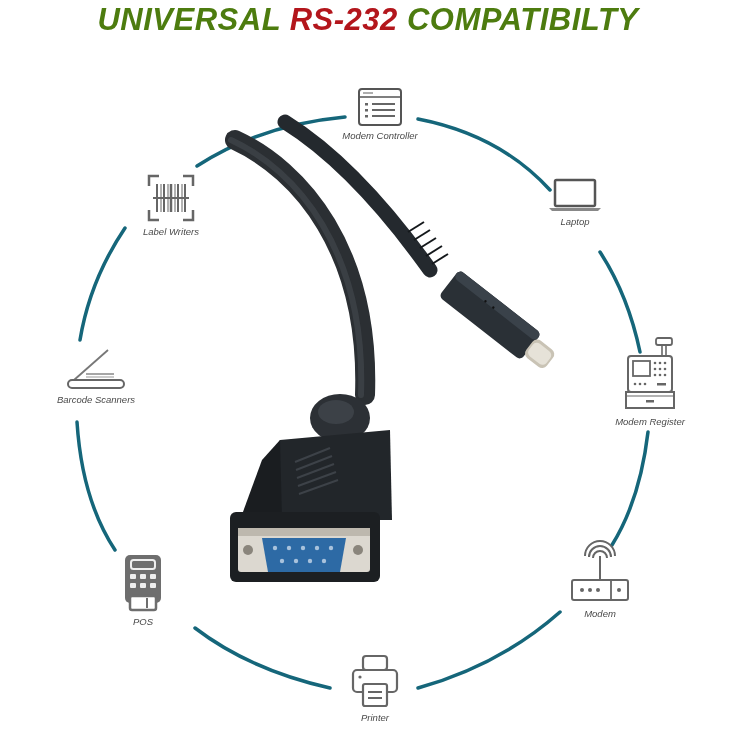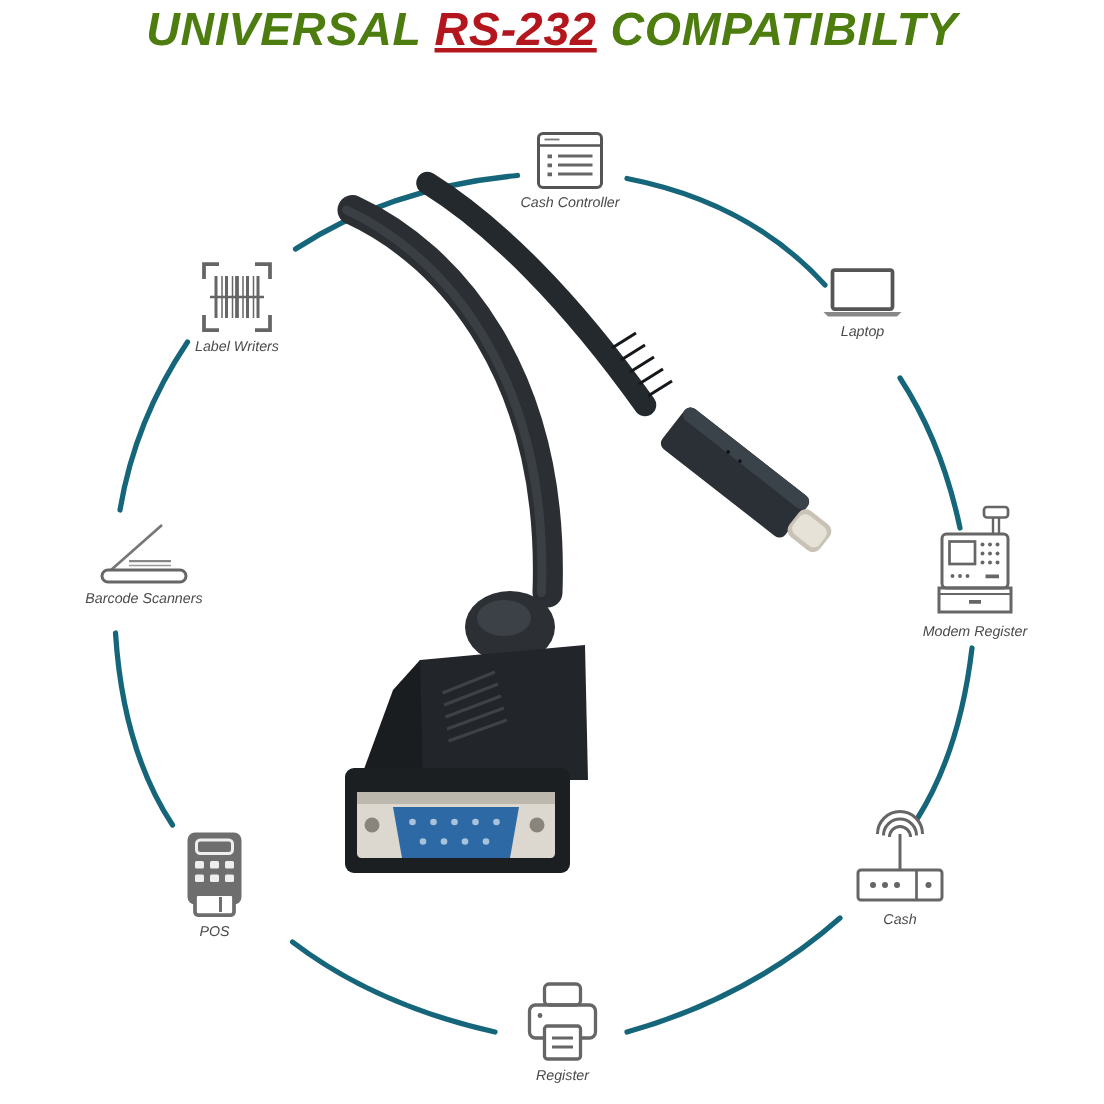--- a/index.html
+++ b/index.html
@@ -1,19 +1,19 @@
 <!DOCTYPE html>
 <html><head>
 <meta charset="utf-8">
 <style>
   html, body { margin:0; padding:0; background:#ffffff; }
   body { width:736px; height:736px; position:relative; overflow:hidden; font-family:"Liberation Sans", sans-serif; }
   .title { position:absolute; top:2px; left:0; width:736px; text-align:center; font-size:31px; font-weight:bold; font-style:italic; letter-spacing:0.5px; white-space:nowrap; }
   .title .blue { color:#4d7c0f; }
-  .title .red { color:#b3161c;text-decoration:underline; }
+  .title .red { color:#b3161c; }
   svg.main { position:absolute; left:0; top:0; }
   .node { position:absolute; text-align:center; }
   .node .label { display:block; font-size:9.5px; font-style:italic; color:#4a4a4a; white-space:nowrap; margin-top:2px; font-family:"Liberation Sans", sans-serif; }
   .node svg { display:block; margin:0 auto; }
 </style>
 </head>
 <body>
 
 <div class="title">
   <span class="blue">UNIVERSAL</span>
@@ -117,21 +117,21 @@
         <rect x="9" y="17" width="3" height="2.5"></rect>
         <rect x="9" y="23" width="3" height="2.5"></rect>
         <rect x="9" y="29" width="3" height="2.5"></rect>
       </g>
     <g stroke="#666" stroke-width="2">
         <line x1="16" y1="18" x2="39" y2="18"></line>
         <line x1="16" y1="24" x2="39" y2="24"></line>
         <line x1="16" y1="30" x2="39" y2="30"></line>
       </g>
   </svg>
-  <span class="label">Cash Controller</span>
+  <span class="label">Modem Controller</span>
 </div>
 
 <div class="node" style="left:530px; top:176px; width:90px;">
   <svg width="56" height="38" viewBox="0 0 56 38">
     <rect x="8" y="4" width="40" height="26" rx="1.5" fill="none" stroke="#555" stroke-width="2.5"></rect>
     <path d="M2,32 L54,32 L51,35 L5,35 Z" fill="#888"></path>
   </svg>
   <span class="label">Laptop</span>
 </div>
 
@@ -174,33 +174,33 @@
     <line x1="33" y1="26" x2="33" y2="50" stroke="#666" stroke-width="2"></line>
     <rect x="5" y="50" width="56" height="20" rx="2" fill="none" stroke="#666" stroke-width="2"></rect>
     <line x1="44" y1="50" x2="44" y2="70" stroke="#666" stroke-width="1.8"></line>
     <g fill="#666">
         <circle cx="15" cy="60" r="2"></circle>
         <circle cx="23" cy="60" r="2"></circle>
         <circle cx="31" cy="60" r="2"></circle>
         <circle cx="52" cy="60" r="2"></circle>
       </g>
   </svg>
-  <span class="label">Cash</span>
+  <span class="label">Modem</span>
 </div>
 
 <div class="node" style="left:325px; top:652px; width:100px;">
   <svg width="52" height="58" viewBox="0 0 52 58">
     <rect x="14" y="4" width="24" height="14" rx="3" fill="none" stroke="#666" stroke-width="2.2"></rect>
     <rect x="4" y="18" width="44" height="22" rx="4" fill="none" stroke="#666" stroke-width="2.2"></rect>
     <circle cx="11" cy="25" r="1.6" fill="#666"></circle>
     <rect x="14" y="32" width="24" height="22" rx="2" fill="#fff" stroke="#666" stroke-width="2.2"></rect>
     <line x1="19" y1="40" x2="33" y2="40" stroke="#666" stroke-width="2"></line>
     <line x1="19" y1="46" x2="33" y2="46" stroke="#666" stroke-width="2"></line>
   </svg>
-  <span class="label">Register</span>
+  <span class="label">Printer</span>
 </div>
 
 <div class="node" style="left:105px; top:552px; width:76px;text-align:center;">
   <svg width="46" height="62" viewBox="0 0 46 62">
     <rect x="5" y="3" width="36" height="48" rx="5" fill="#6e6e6e"></rect>
     <rect x="11" y="8" width="24" height="9" rx="2.5" fill="none" stroke="#eee" stroke-width="2"></rect>
     <g fill="#eee">
       <rect x="10" y="22" width="6" height="5" rx="1"></rect>
         <rect x="20" y="22" width="6" height="5" rx="1"></rect>
         <rect x="30" y="22" width="6" height="5" rx="1"></rect>
@@ -217,21 +217,21 @@
 <div class="node" style="left:41px; top:346px; width:110px;">
   <svg width="64" height="46" viewBox="0 0 64 46">
     <line x1="10" y1="34" x2="44" y2="4" stroke="#777" stroke-width="1.8"></line>
     <line x1="22" y1="28" x2="50" y2="28" stroke="#888" stroke-width="1.5"></line>
     <line x1="22" y1="31" x2="50" y2="31" stroke="#999" stroke-width="1"></line>
     <path d="M8,34 L56,34 A4,4 0 0 1 56,42 L8,42 A4,4 0 0 1 8,34 Z" fill="none" stroke="#666" stroke-width="2"></path>
   </svg>
   <span class="label">Barcode Scanners</span>
 </div>
 
-<div class="node" style="left:108px; top:172px; width:100px;">
+<div class="node" style="left:121px; top:172px; width:100px;">
   <svg width="52" height="52" viewBox="0 0 52 52">
     <g fill="none" stroke="#666" stroke-width="2.5">
       <path d="M4,14 L4,4 L14,4"></path>
         <path d="M38,4 L48,4 L48,14"></path>
       <path d="M4,38 L4,48 L14,48"></path>
         <path d="M38,48 L48,48 L48,38"></path>
     </g>
     <g stroke="#666">
       <line x1="12" y1="12" x2="12" y2="40" stroke-width="2"></line>
       <line x1="16" y1="12" x2="16" y2="40" stroke-width="1"></line>

